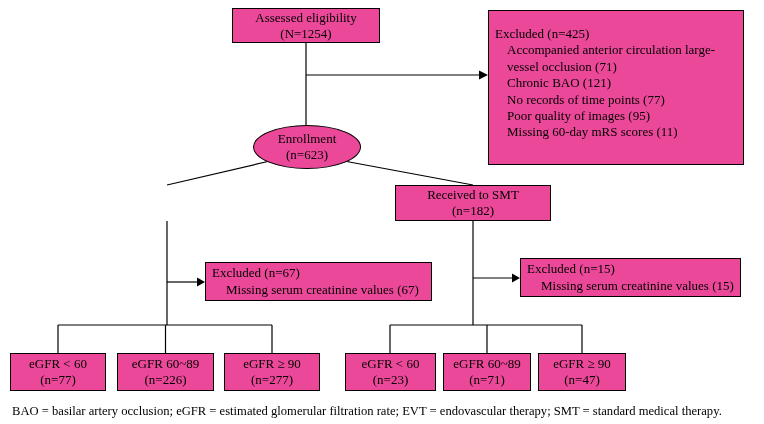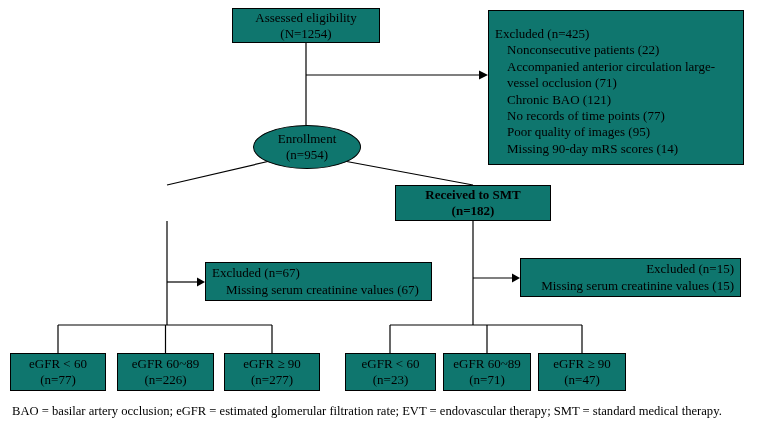--- a/index.html
+++ b/index.html
@@ -16,21 +16,21 @@
     overflow: hidden;
   }
   .connectors {
     position: absolute;
     left: 0; top: 0;
     width: 764px; height: 424px;
   }
   .box {
     position: absolute;
     border: 1px solid #000;
-    background: #0f766e;
+    background: #ec4899;
     font-size: 13px;
     line-height: 16px;
   }
   .center-box {
     display: flex;
     flex-direction: column;
     align-items: center;
     justify-content: center;
     text-align: center;
   }
@@ -45,23 +45,23 @@
     width: 762px;
     font-size: 12.6px;
     line-height: 15px;
     white-space: nowrap;
   }
   
   .assessed     { left: 232px; top: 8px;   width: 148px; height: 35px; }
   .excl-main    { left: 488px; top: 10px;  width: 256px; height: 155px; }
   .enrollment   { left: 253px; top: 125px; width: 108px; height: 44px; }
   .evt-box      { left: 88px;  top: 185px; width: 158px; height: 36px; }
-  .smt-box      { left: 395px; top: 185px; width: 156px; height: 36px; font-weight: bold; }
+  .smt-box      { left: 395px; top: 185px; width: 156px; height: 36px; }
   .excl-evt     { left: 205px; top: 262px; width: 227px; height: 39px; }
-  .excl-smt     { left: 520px; top: 258px; width: 221px; height: 39px; text-align: right; }
+  .excl-smt     { left: 520px; top: 258px; width: 221px; height: 39px; }
   .evt-g1 { left: 10px;  top: 353px; width: 96px; height: 38px; }
   .evt-g2 { left: 117px; top: 353px; width: 97px; height: 38px; }
   .evt-g3 { left: 224px; top: 353px; width: 96px; height: 38px; }
   .smt-g1 { left: 345px; top: 353px; width: 91px; height: 38px; }
   .smt-g2 { left: 443px; top: 353px; width: 88px; height: 38px; }
   .smt-g3 { left: 538px; top: 353px; width: 88px; height: 38px; }
 </style>
 </head>
 <body>
 
@@ -94,31 +94,30 @@
     <polygon points="520,278 512,273.5 512,282.5" fill="#000"></polygon>
   </svg>
 
   <div class="box center-box assessed">
     <div>Assessed eligibility</div>
     <div>(N=1254)</div>
   </div>
 
   <div class="box list-box excl-main">
     <div class="title">Excluded (n=425)</div>
-    <div class="item">Nonconsecutive patients (22)</div>
     <div class="item">Accompanied anterior circulation large-vessel occlusion (71)</div>
     <div class="item">Chronic BAO (121)</div>
     <div class="item">No records of time points  (77)</div>
     <div class="item">Poor quality of images (95)</div>
-    <div class="item">Missing 90-day mRS scores (14)</div>
+    <div class="item">Missing 60-day mRS scores (11)</div>
   </div>
 
   <div class="box center-box ellipse enrollment">
     <div>Enrollment</div>
-    <div>(n=954)</div>
+    <div>(n=623)</div>
   </div>
 
 
   <div class="box center-box smt-box">
     <div>Received to SMT</div>
     <div>(n=182)</div>
   </div>
 
   <div class="box small-excl excl-evt">
     <div>Excluded (n=67)</div>

